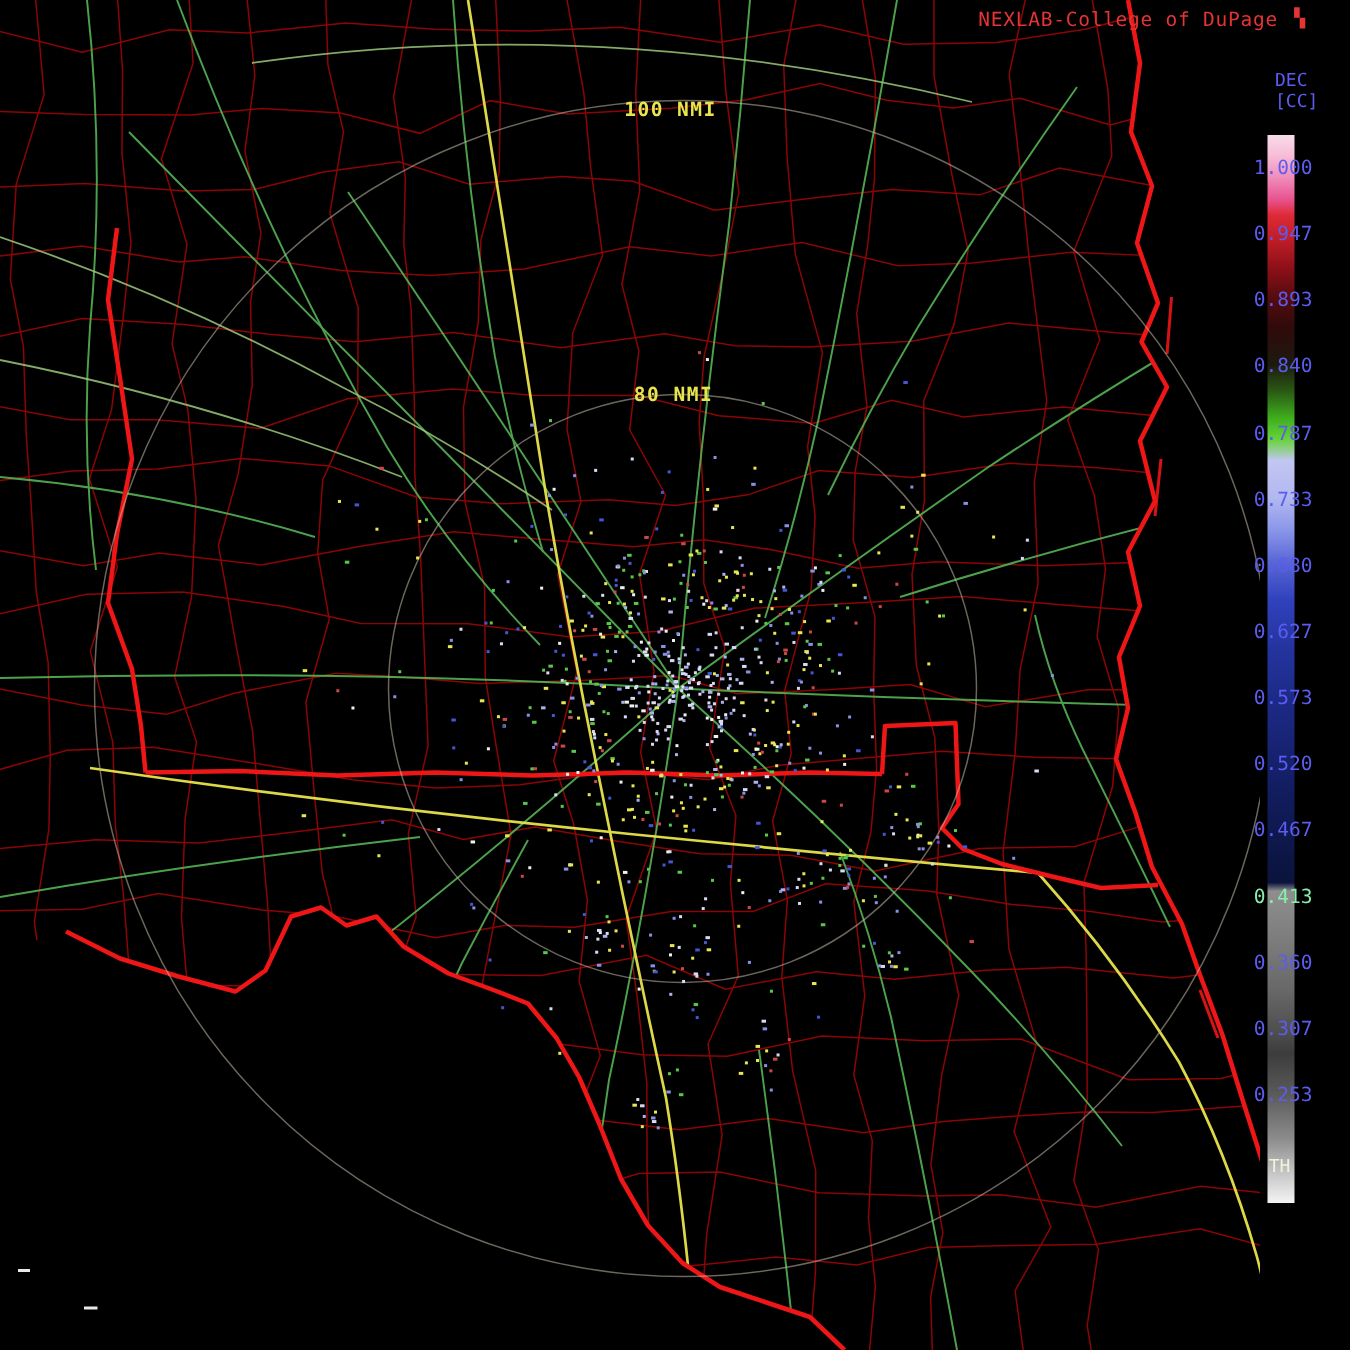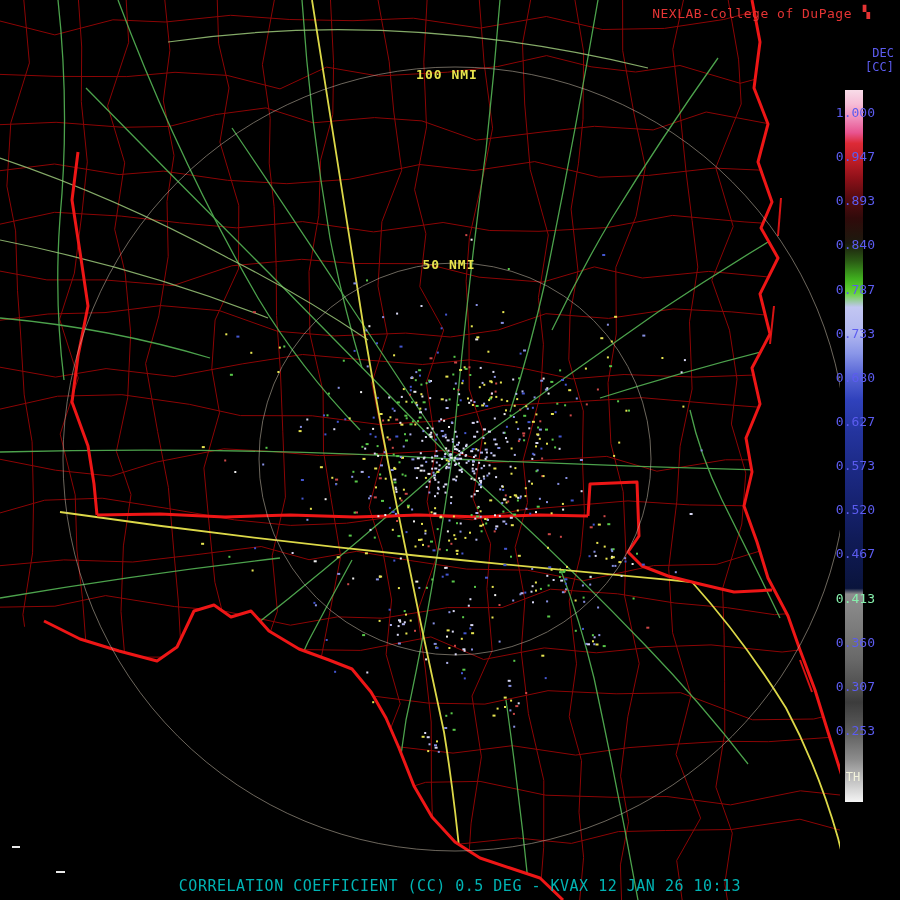--- a/index.html
+++ b/index.html
@@ -4,21 +4,21 @@
 <style>
   html,body{margin:0;padding:0;background:#000;}
   .stage{position:relative;width:900px;height:900px;background:#000;overflow:hidden;
          font-family:"DejaVu Sans Mono","Liberation Mono",monospace;}
   #map{position:absolute;left:0;top:0;z-index:1;}
   .header{position:absolute;top:6px;right:48px;color:#e43434;font-size:13px;letter-spacing:.5px;z-index:6;white-space:nowrap;}
   .header-glyph{position:absolute;top:5px;right:30px;color:#e43434;font-size:12px;z-index:6;}
   .ring-label{position:absolute;color:#e8e44c;font-weight:bold;font-size:13px;letter-spacing:1px;
               transform:translate(-50%,-50%);z-index:4;white-space:nowrap;}
   .cb-panel{position:absolute;top:0;right:0;width:60px;height:900px;background:#000;z-index:5;}
-  .cb-title{position:absolute;top:46px;right:6px;width:44px;text-align:right;color:#5c5cf0;
+  .cb-title{position:absolute;top:46px;right:6px;width:44px;text-align:left;color:#5c5cf0;
             font-size:12px;line-height:14px;z-index:6;}
   .cb-bar{position:absolute;top:90px;right:37px;width:18px;height:712px;z-index:6;}
   .cb-ticks{position:absolute;top:0;right:0;width:60px;height:900px;z-index:6;}
   .cb-tick{position:absolute;right:25px;color:#5c5cf0;font-size:13px;line-height:14px;}
   .cb-th{position:absolute;top:770px;right:36px;width:22px;text-align:center;color:#f2f2dc;
          font-size:12px;z-index:6;}
   .status{position:absolute;bottom:5px;left:20px;width:880px;text-align:center;color:#00b4b4;
           font-size:15px;letter-spacing:.5px;z-index:6;white-space:nowrap;}
 </style>
 </head>
@@ -919,21 +919,21 @@
       </g>
       <rect x="12" y="846" width="8" height="2" fill="#e8e8e8"></rect>
       <rect x="56" y="871" width="9" height="2" fill="#e8e8e8"></rect>
     </svg>
 
   <div class="header" style="color: rgb(228, 52, 52); margin-left: 48px;">NEXLAB-College of DuPage</div>
   <div class="header-glyph" style="color: rgb(228, 52, 52);">▚</div>
 
   <div id="ring-labels">
       <div class="ring-label" style="left: 447px; top: 74px; color: rgb(232, 228, 76);">100 NMI</div>
-      <div class="ring-label" style="left: 449px; top: 264px; color: rgb(232, 228, 76);">50 NMI</div>
+      <div class="ring-label" style="left: 449px; top: 264px; color: rgb(232, 228, 76);">80 NMI</div>
     </div>
 
   <div class="cb-panel">
     <div class="cb-title" style="color: rgb(92, 92, 240);">
       <div>DEC</div>
       <div>[CC]</div>
     </div>
     <div class="cb-bar" id="cb-bar" style="background: linear-gradient(rgb(248, 220, 232) 0%, rgb(246, 188, 214) 2%, rgb(239, 140, 186) 4%, rgb(232, 84, 144) 6%, rgb(221, 42, 54) 7.5%, rgb(188, 28, 38) 10%, rgb(140, 16, 24) 12.5%, rgb(88, 12, 16) 15%, rgb(48, 10, 10) 18%, rgb(28, 26, 14) 21.5%, rgb(42, 90, 20) 24%, rgb(63, 174, 30) 26.5%, rgb(102, 212, 56) 28.5%, rgb(194, 198, 242) 30.5%, rgb(178, 184, 240) 34%, rgb(138, 150, 232) 37%, rgb(88, 102, 214) 40%, rgb(48, 66, 188) 43.5%, rgb(36, 52, 158) 48%, rgb(28, 42, 134) 53%, rgb(22, 34, 112) 58%, rgb(16, 27, 88) 63%, rgb(12, 22, 68) 68%, rgb(10, 20, 60) 70%, rgb(142, 142, 142) 70.8%, rgb(126, 126, 126) 75%, rgb(104, 104, 104) 80%, rgb(78, 78, 78) 84%, rgb(60, 60, 60) 86%, rgb(92, 92, 92) 90%, rgb(140, 140, 140) 94%, rgb(194, 194, 194) 97%, rgb(244, 244, 244) 100%);"></div>
     <div class="cb-ticks" id="cb-ticks">
         <div class="cb-tick" style="top: 106px; color: rgb(92, 92, 240);">1.000</div>
@@ -948,14 +948,13 @@
         <div class="cb-tick" style="top: 503.26px; color: rgb(92, 92, 240);">0.520</div>
         <div class="cb-tick" style="top: 547.4px; color: rgb(92, 92, 240);">0.467</div>
         <div class="cb-tick" style="top: 591.54px; color: #86efac;">0.413</div>
         <div class="cb-tick" style="top: 635.68px; color: rgb(92, 92, 240);">0.360</div>
         <div class="cb-tick" style="top: 679.82px; color: rgb(92, 92, 240);">0.307</div>
         <div class="cb-tick" style="top: 723.96px; color: rgb(92, 92, 240);">0.253</div>
       </div>
     <div class="cb-th" style="color: rgb(242, 242, 220);">TH</div>
   </div>
 
-  <div class="status" style="color: rgb(0, 180, 180);">CORRELATION COEFFICIENT (CC) 0.5 DEG - KVAX 12 JAN 26 10:13</div>
 </div>
 
 </body></html>

